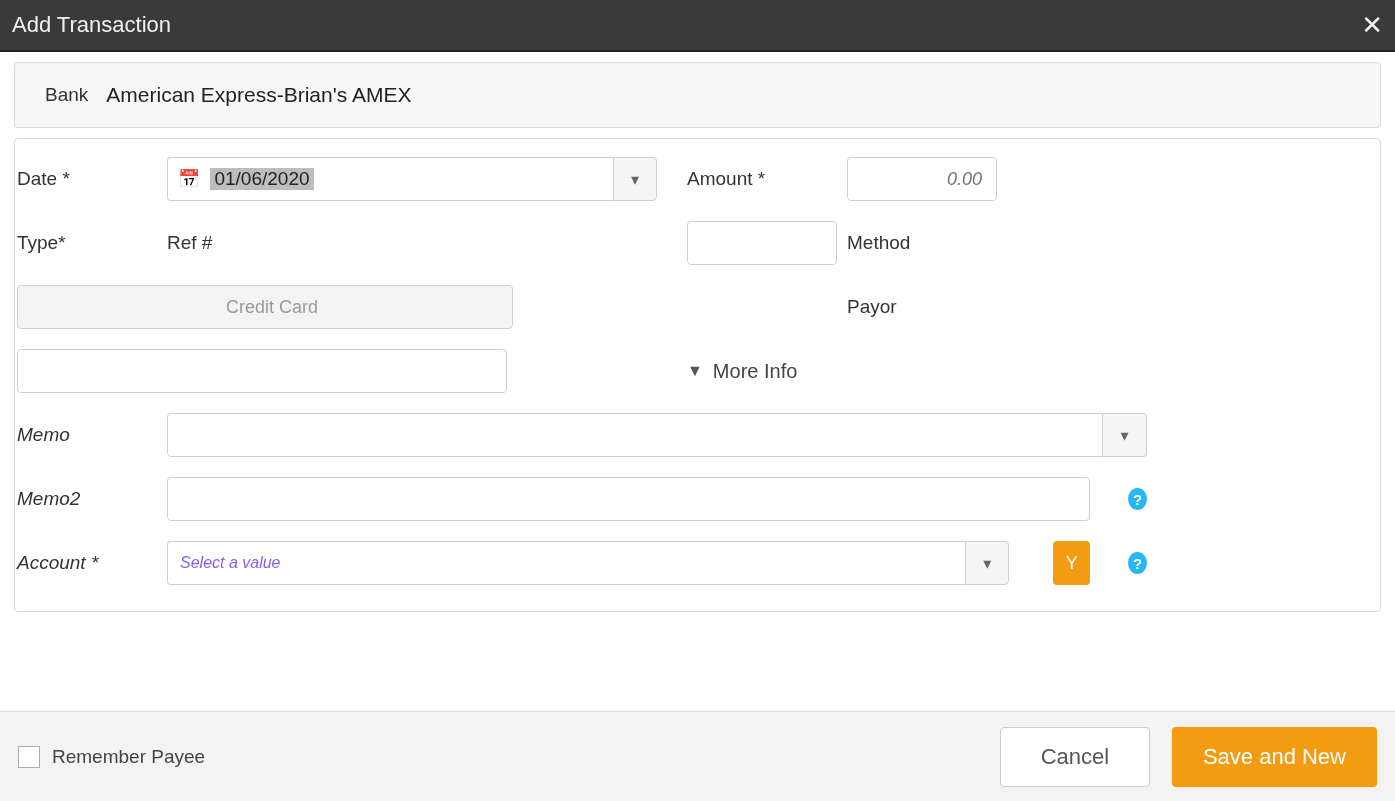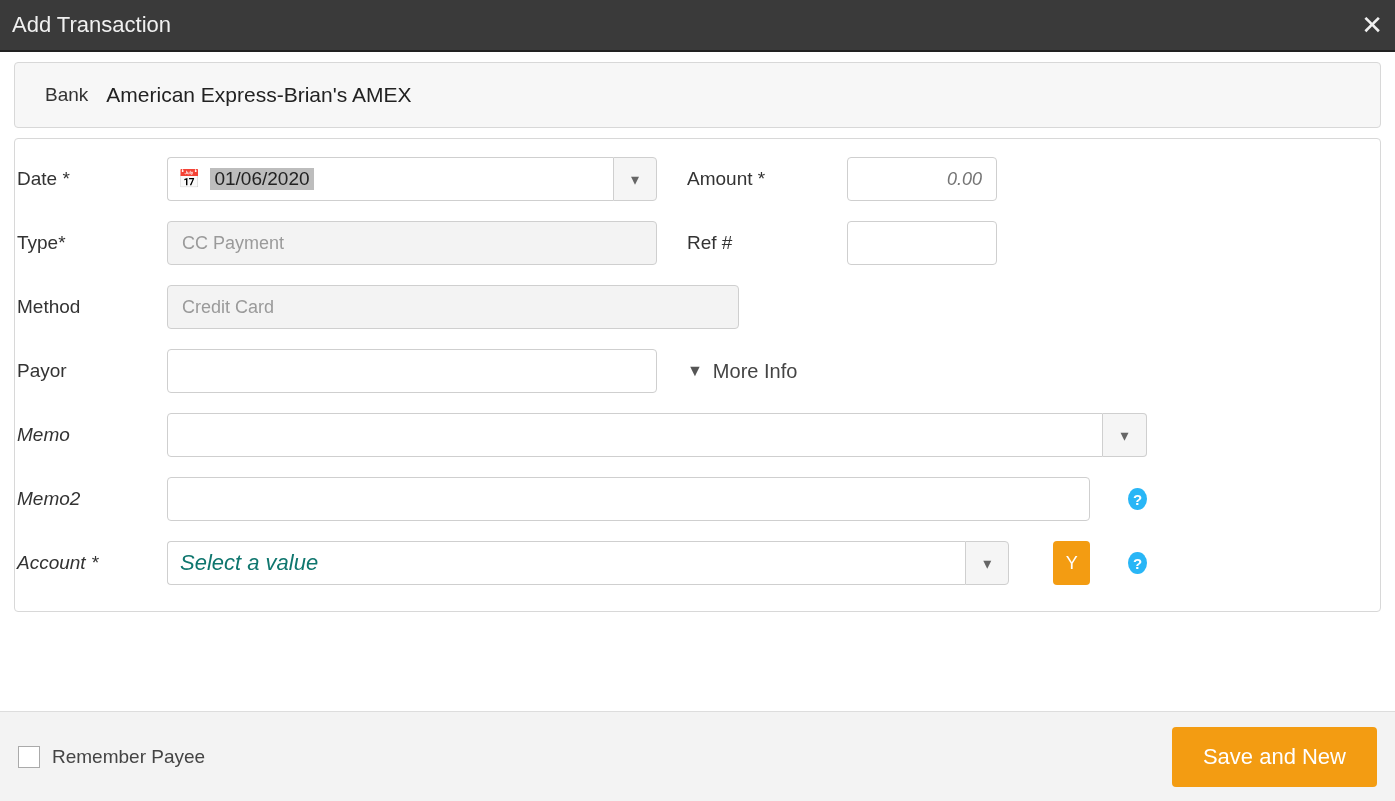--- a/index.html
+++ b/index.html
@@ -114,21 +114,21 @@
     display:inline-flex;align-items:center;justify-content:center;
     font-size:15px;font-weight:bold;margin-left:18px;
     cursor:pointer;
   }
   .account-container { width: 996px; display:flex; }
   .account-field {
     flex:1;height:44px;border:1px solid #cfcfcf;border-right:none;
     border-radius:4px 0 0 4px;background:#fff;
     display:flex;align-items:center;
   }
-  .account-field .ph { font-style:italic; color:#0f766e; font-size:22px; padding-left:12px; }
+  .account-field .ph { font-style:italic; color:#8b5cf6; font-size:16px; padding-left:12px; }
   .account-dd {
     width:44px;height:44px;border:1px solid #cfcfcf;
     border-radius:0 4px 4px 0;background:#f5f5f5;
     display:flex;align-items:center;justify-content:center;cursor:pointer;
   }
   .y-btn {
     width:44px;height:44px;background:#f39c12;border:none;border-radius:4px;
     color:#fff;font-size:18px;font-weight:500;cursor:pointer;margin-left:24px;
   }
   .moreinfo-row { display:flex;align-items:center;gap:10px;cursor:pointer; }
@@ -186,30 +186,27 @@
       <div class="date-dd">
         <span class="chev">▾</span>
       </div>
     </div>
     <div class="label">Amount *</div>
     <div class="field amount-wrap">
       <input type="text" class="amount-input" style="text-align: right; font-style: italic; color: rgb(136, 136, 136);" placeholder="0.00">
     </div>
 
     <div class="label">Type*</div>
-    <div class="field readonly" style="width:490px;">
-      <span class="placeholder">CC Payment</span>
-    </div>
     <div class="label">Ref #</div>
     <div class="field ref-field amount-wrap">
       <input type="text" value="" style="">
     </div>
 
     <div class="label">Method</div>
-    <div class="field readonly" style="width:572px;">
+    <div class="field readonly" style="width:496px;justify-content:center;">
       <span class="placeholder">Credit Card</span>
     </div>
     <div></div>
     <div></div>
 
     <div class="label">Payor</div>
     <div class="field" style="width:490px;">
       <input type="text" value="" style="">
     </div>
     <div class="moreinfo-row" style="grid-column:3 / span 2;">
@@ -255,15 +252,16 @@
 
   </div>
 </div>
 
 <div class="footer">
   <div class="remember">
     <div class="cb"></div>
     <span class="txt">Remember Payee</span>
   </div>
   <div class="footer-btns">
+    <div class="btn btn-cancel">Cancel</div>
     <div class="btn btn-primary btn-savenew">Save and New</div>
   </div>
 </div>
 
 </body></html>

